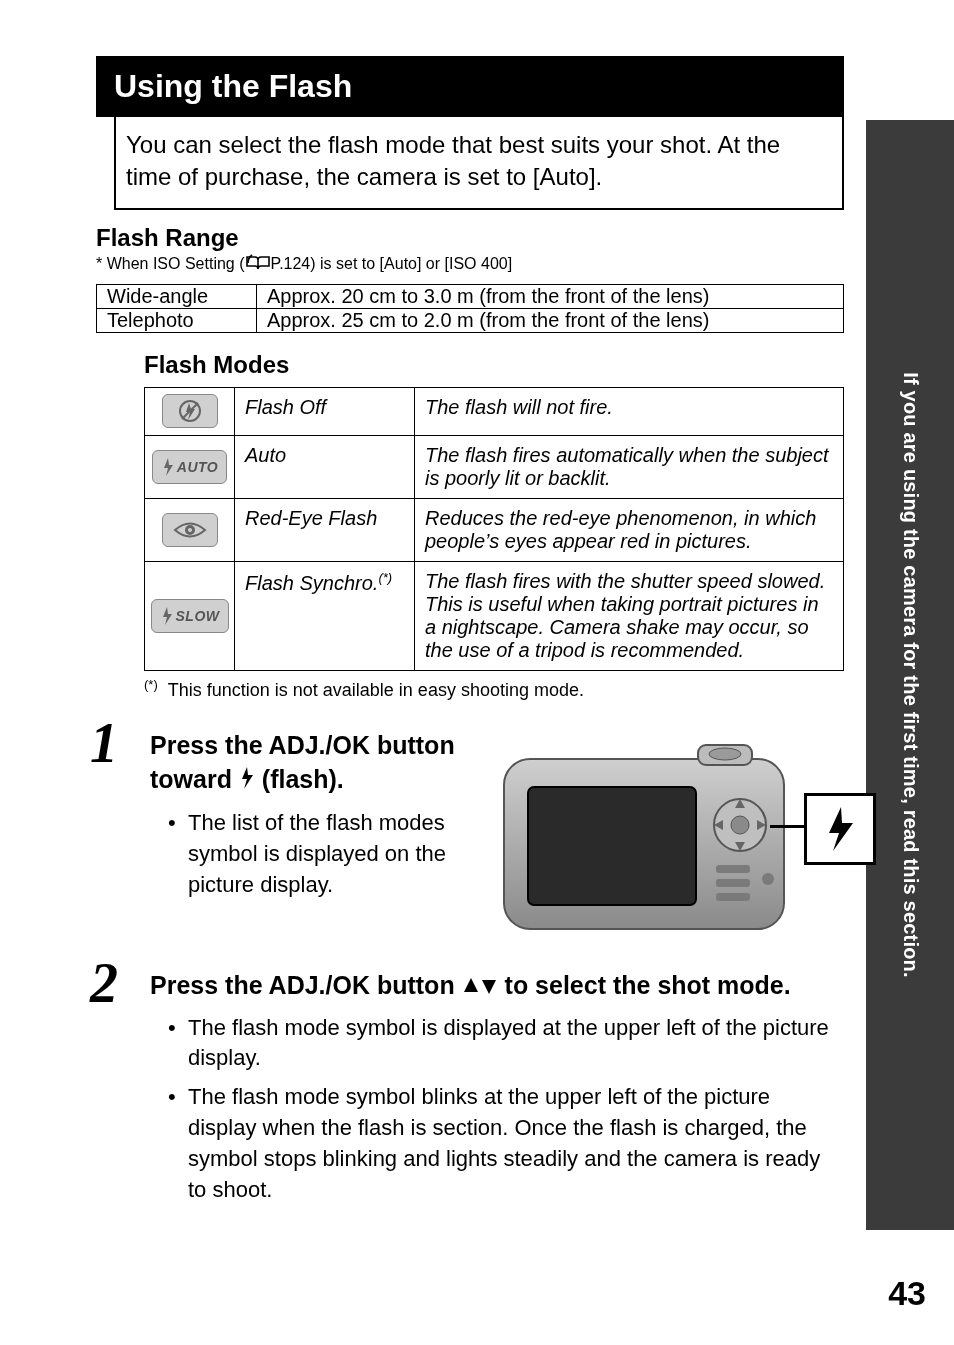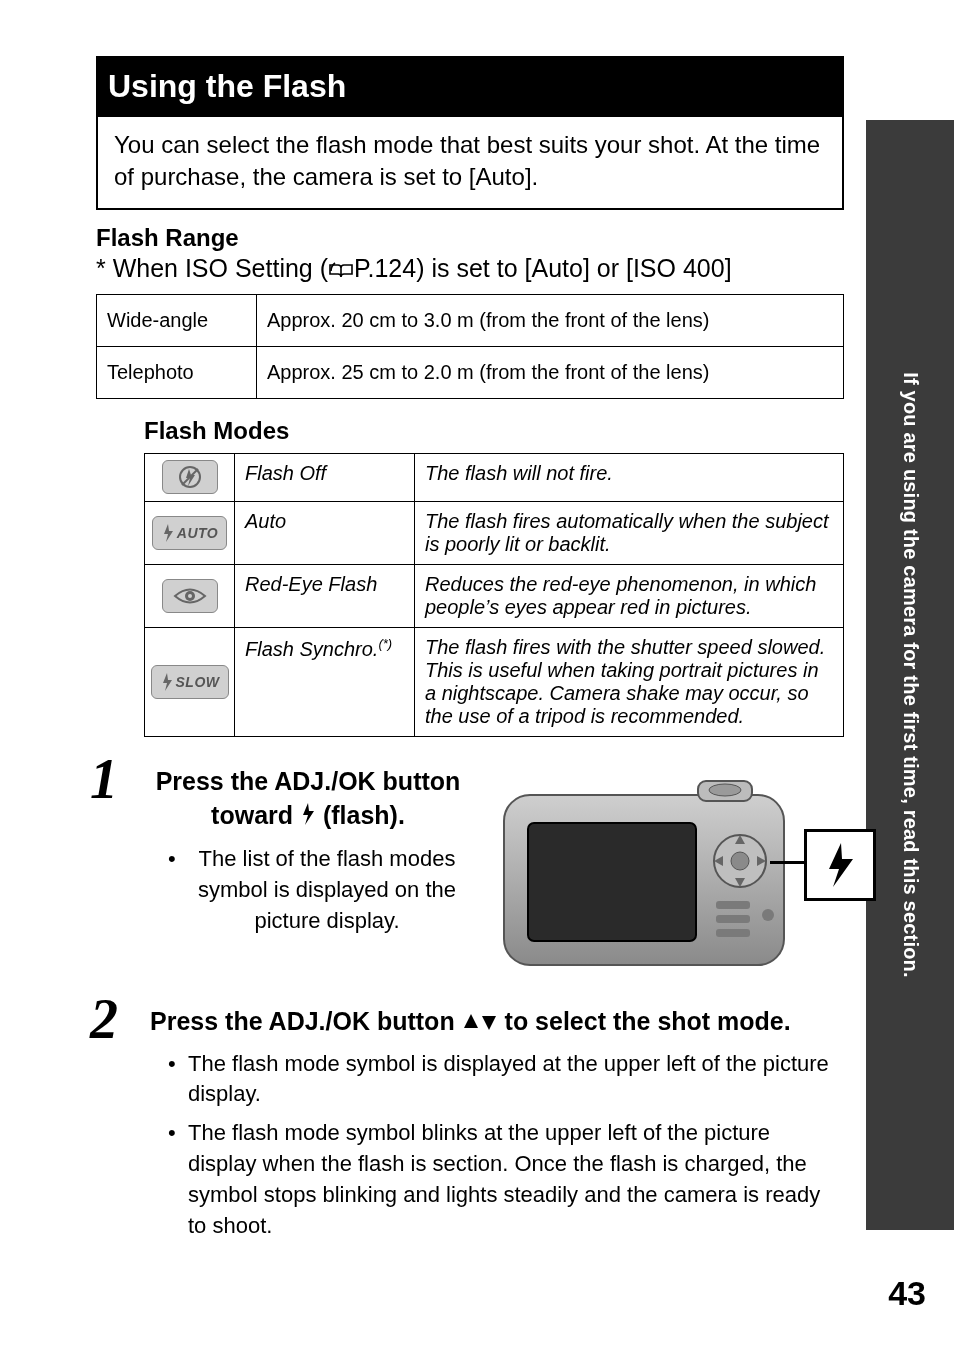--- a/index.html
+++ b/index.html
@@ -1,48 +1,48 @@
 <!DOCTYPE html>
 <html><head>
 <meta charset="utf-8">
 <style>
   * { box-sizing: border-box; margin: 0; padding: 0; }
   html, body { width: 954px; height: 1345px; font-family: Arial, Helvetica, sans-serif; background: #fff; color: #000; }
   .page { position: relative; width: 954px; height: 1345px; padding: 56px 0 0 0; }
   .side-tab { position: absolute; right: 0; top: 120px; width: 88px; height: 1110px; background: #3b3b3b; color: #fff; }
   .side-tab-text { position: absolute; top: 50%; left: 50%; transform: translate(-50%,-50%) rotate(90deg); white-space: nowrap; font-weight: bold; font-size: 20px; letter-spacing: 0.2px; }
   .content { margin: 0 110px 0 96px; }
-  .title-bar { background: #000; color: #fff; font-weight: 900; font-size: 32px; padding: 12px 12px; }
-  .intro-box { border: 2.5px solid #000; border-top: none; padding: 12px 16px 14px 16px; font-size: 24px; line-height: 1.35; }
+  .title-bar { background: #000; color: #fff; font-weight: 900; font-size: 32px; padding: 12px 18px; }
+  .intro-box { border: 2.5px solid #000; border-top: none; padding: 12px 16px 14px 10px; font-size: 24px; line-height: 1.35; margin-left: 18px; }
   .sec-h { font-weight: bold; font-size: 24px; margin-top: 14px; }
-  .iso-line { font-size: 25px; margin-top: 2px; }
+  .iso-line { font-size: 16px; margin-top: 2px; }
   .ref-icon { display:inline-block; vertical-align:-3px; }
   table.range { width: 100%; border-collapse: collapse; margin-top: 8px; }
-  table.range td { border: 1.5px solid #000; padding: 14px 10px; font-size: 20px; }
+  table.range td { border: 1.5px solid #000; padding: 0 10px; font-size: 20px; }
   table.range td:first-child { width: 160px; }
   .modes { margin-top: 18px; padding-left: 48px; }
   table.modes-t { width: 100%; border-collapse: collapse; margin-top: 8px; font-style: italic; }
   table.modes-t td { border: 1.5px solid #000; padding: 8px 10px; font-size: 20px; vertical-align: top; }
   table.modes-t td.icon-cell { width: 90px; text-align:center; vertical-align: middle; padding:6px 4px; }
   table.modes-t td.name-cell { width: 180px; }
   .icon-pill { display:inline-flex; align-items:center; justify-content:center; height:34px; border-radius:6px; background:#d0d0d0; border:1px solid #888; padding:0 8px; font-size:14px; font-weight:bold; letter-spacing:0.5px; color:#555; min-width:56px; }
   .icon-pill svg { display:block; }
   .footnote { font-size: 18px; margin-top: 6px; }
   .footnote sup { font-size: 13px; vertical-align: super; }
   .steps { margin-top: 28px; }
   .step { position:relative; margin-bottom: 10px; }
   .step-num { position:absolute; left:-6px; top:-18px; font-family: Georgia, 'Times New Roman', serif; font-style: italic; font-weight: 900; font-size: 56px; }
   .step-body { margin-left: 54px; }
   .step-head { font-weight: bold; font-size: 25px; line-height:1.35; }
   .step-head .flash-glyph { display:inline-block; vertical-align:-2px; }
   .bullets { margin: 10px 0 0 18px; font-size: 22px; line-height:1.4; }
   .bullets li { list-style: none; position:relative; padding-left: 20px; margin-bottom:8px; }
   .bullets li::before { content:"•"; position:absolute; left:0; top:0; }
   .step1-row { display:flex; gap:18px; align-items:flex-start; }
-  .step1-text { flex:1;text-align:center; }
+  .step1-text { flex:1; }
   .camera-block { position:relative; width:360px; height:230px; flex:none; }
   .flash-badge { position:absolute; right:-32px; top:64px; width:72px; height:72px; border:3px solid #000; background:#fff; display:flex; align-items:center; justify-content:center; }
   .arrow-line { position:absolute; right:38px; top:96px; width:36px; height:3px; background:#000; }
   .pagenum { position:absolute; right:28px; bottom:32px; font-size:34px; font-weight:bold; }
   sup.ast { font-size: 0.65em; vertical-align: super; }
 </style>
 </head>
 <body>
 
 <div class="page">
@@ -128,20 +128,23 @@
                   <span>SLOW</span>
             </span>
           </td>
           <td class="name-cell">
             <span>Flash Synchro.</span><sup class="ast">(*)</sup>
           </td>
           <td>The flash fires with the shutter speed slowed. This is useful when taking portrait pictures in a nightscape. Camera shake may occur, so the use of a tripod is recommended.</td>
         </tr>
       </tbody>
         </table>
+      <div class="footnote">
+        <sup>(*)</sup>&nbsp;&nbsp;<span>This function is not available in easy shooting mode.</span>
+      </div>
     </div>
 
     <div class="steps">
 
       <div class="step">
         <div class="step-num">1</div>
         <div class="step-body step1-row">
           <div class="step1-text">
             <div class="step-head">
               <span>Press the ADJ./OK button toward </span><span class="flash-glyph"><svg width="16" height="24" viewBox="0 0 16 24">

